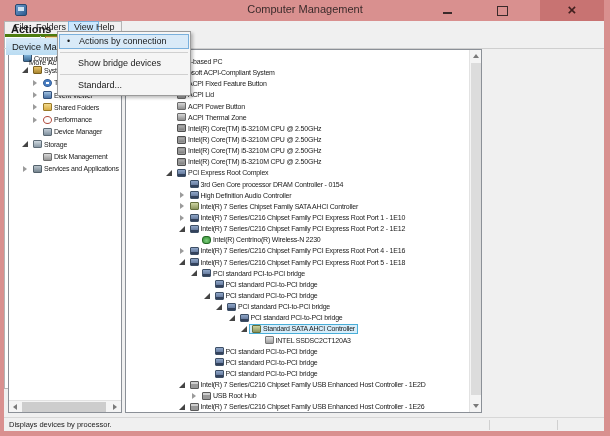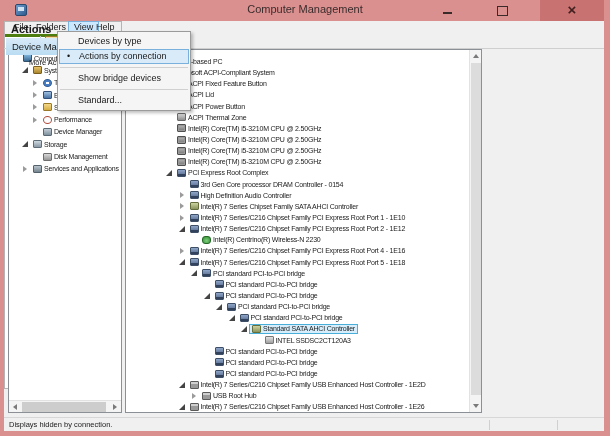--- a/index.html
+++ b/index.html
@@ -472,28 +472,27 @@
         <span>Device Manager</span>
         <span class="collapse"></span>
       </div>
       <div class="actions-more">
         <span>More Actions</span>
         <span class="flyout"></span>
       </div>
     </div>
 
     <div class="statusbar">
-      <span>Displays hidden by connection.</span>
+      <span>Displays devices by processor.</span>
       <span class="status-div" style="left:485px"></span>
       <span class="status-div" style="left:553px"></span>
     </div>
   </div>
 
   <div class="dropdown" id="view-dropdown">
-      <div class="dd-item"><span>Devices by type</span></div>
       <div class="dd-item hl"><span class="dd-bullet">•</span><span>Actions by connection</span></div>
       <div class="dd-sep"></div>
       <div class="dd-item"><span>Show bridge devices</span></div>
       <div class="dd-sep"></div>
       <div class="dd-item"><span>Standard...</span></div>
     </div>
 
 </div>
 
 </body></html>

